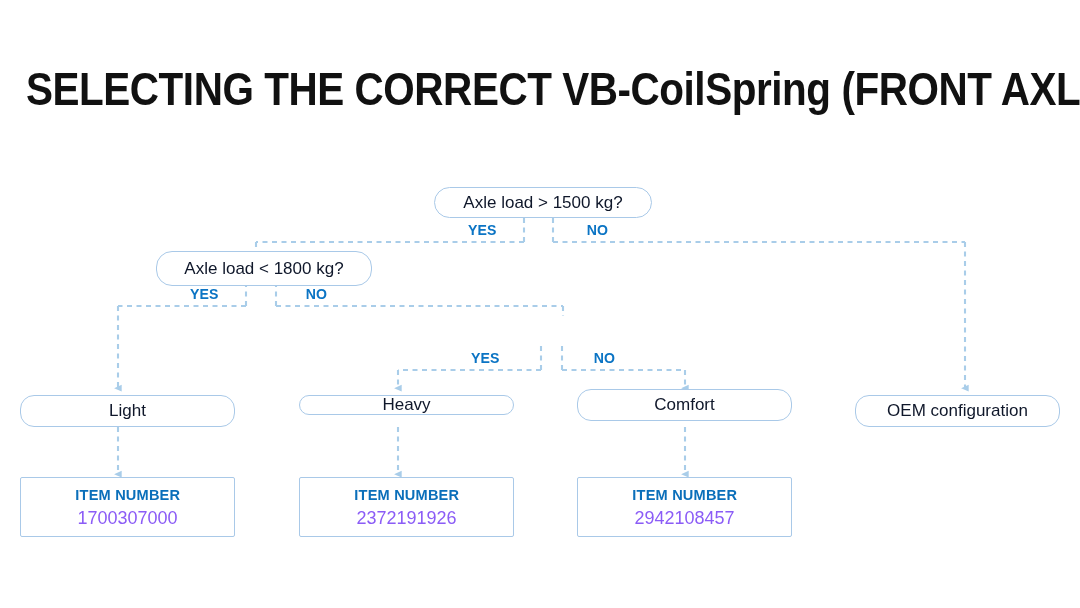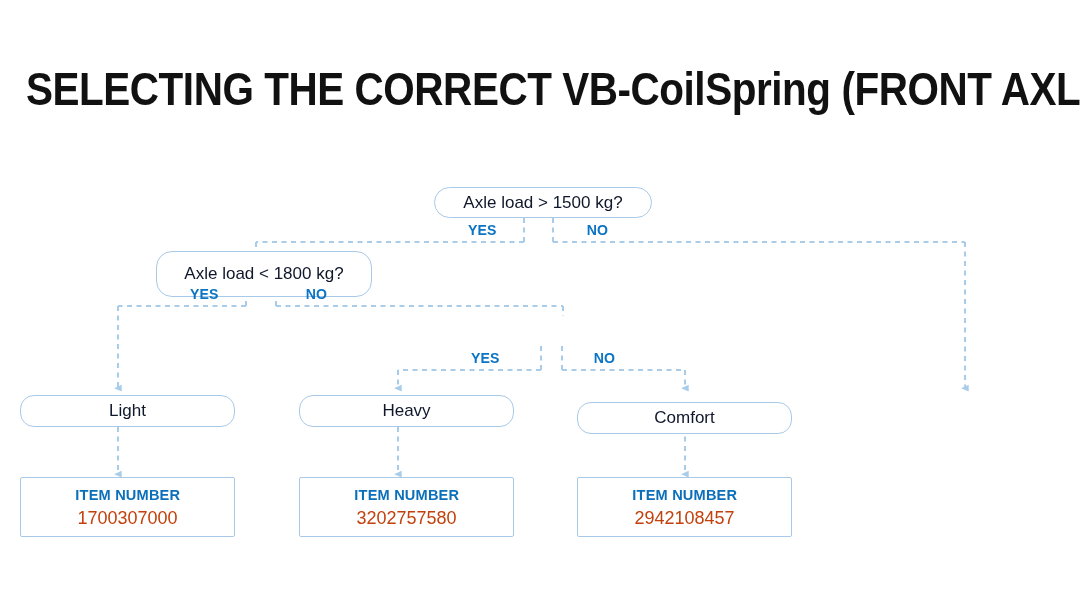--- a/index.html
+++ b/index.html
@@ -68,21 +68,21 @@
   }
   .itemcard .lbl{
     font-weight:bold;
     font-size:15.5px;
     letter-spacing:0.2px;
     color:#0b6fba;
     transform:scaleX(0.94);
   }
   .itemcard .num{
     font-size:18px;
-    color:#c2410c;
+    color:#8b5cf6;
   }
 
   
   .branch{
     position:absolute;
     font-weight:bold;
     font-size:15px;
     color:#0b74c4;
     letter-spacing:0.2px;
     transform:scaleX(0.94);
@@ -133,50 +133,53 @@
       <path d="M685,427 L685,474" marker-end="url(#arw)"></path>
     </g>
   </svg>
 
   <div class="node decision" style="left:434px; top:187px; width:218px; height:31px;">
     <span>Axle load &gt; 1500 kg?</span>
   </div>
   <div class="branch" style="left:467px; top:221px;">YES</div>
   <div class="branch" style="left:586px; top:221px;">NO</div>
 
-  <div class="node decision" style="left:156px; top:251px; width:216px; height:46px;">
+  <div class="node decision" style="left:156px; top:251px; width:216px; height:35px;">
     <span>Axle load &lt; 1800 kg?</span>
   </div>
   <div class="branch" style="left:189px; top:285px;">YES</div>
   <div class="branch" style="left:305px; top:285px;">NO</div>
 
   <div class="branch" style="left:470px; top:349px;">YES</div>
   <div class="branch" style="left:593px; top:349px;">NO</div>
 
   <div class="node result" style="left:20px; top:395px; width:215px; height:32px;">
     <span>Light</span>
   </div>
 
-  <div class="node result" style="left:299px; top:395px; width:215px; height:32px;">
+  <div class="node result" style="left:299px; top:395px; width:215px; height:20px;">
     <span>Heavy</span>
   </div>
 
-  <div class="node result" style="left:577px; top:402px; width:215px; height:32px;">
+  <div class="node result" style="left:577px; top:389px; width:215px; height:32px;">
     <span>Comfort</span>
   </div>
 
+  <div class="node result" style="left:855px; top:395px; width:205px; height:32px;">
+    <span>OEM configuration</span>
+  </div>
 
   <div class="itemcard" style="left:20px; top:477px; width:215px; height:60px;">
     <div class="lbl">ITEM NUMBER</div>
     <div class="num">1700307000</div>
   </div>
 
   <div class="itemcard" style="left:299px; top:477px; width:215px; height:60px;">
     <div class="lbl">ITEM NUMBER</div>
-    <div class="num">3202757580</div>
+    <div class="num">2372191926</div>
   </div>
 
   <div class="itemcard" style="left:577px; top:477px; width:215px; height:60px;">
     <div class="lbl">ITEM NUMBER</div>
     <div class="num">2942108457</div>
   </div>
 
 </div>
 
 </body></html>

